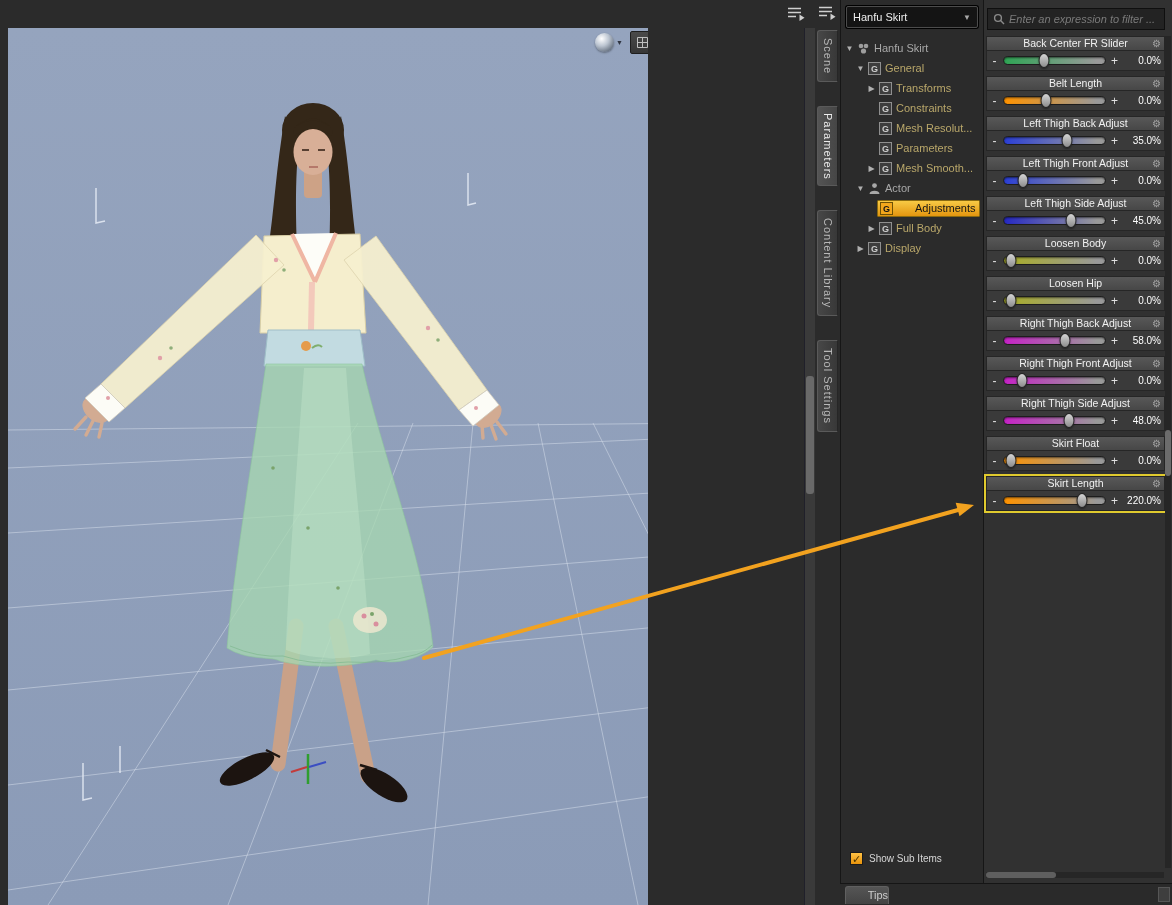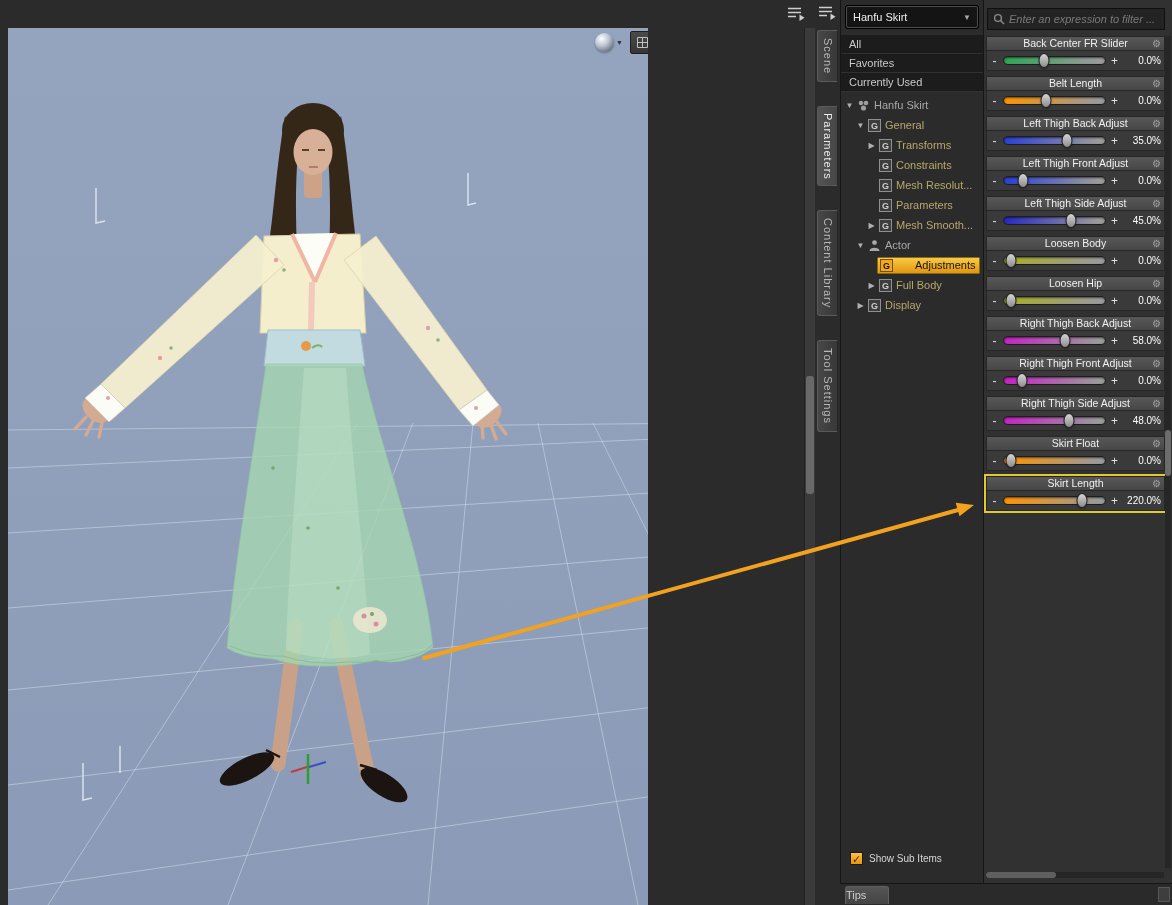--- a/index.html
+++ b/index.html
@@ -81,21 +81,21 @@
   .value { width:42px; text-align:right; color:#ffffff; font-size:10px; flex:none; cursor:text; }
   .vscroll2 { position:absolute; right:1px; top:36px; width:6px; height:832px; background:#262626; }
   .vscroll2 .h2 { position:absolute; top:394px; width:6px; height:46px; background:#6c6c6c; border-radius:3px; }
   .hscroll2 { position:absolute; left:2px; right:8px; top:872px; height:6px; background:#262626; }
   .hscroll2 .h3 { position:absolute; left:0; width:70px; height:6px; background:#5f5f5f; border-radius:3px; }
 
   
   .bottombar { position:absolute; left:840px; top:883px; width:332px; height:22px; background:#2a2a2a; border-top:1px solid #151515; }
   .tips-tab { position:absolute; left:5px; top:2px; width:44px; height:18px; background:linear-gradient(#555,#444);
     border:1px solid #606060; border-bottom:none; border-radius:3px 3px 0 0; color:#cccccc; font-size:11px;
-    text-align:left; line-height:17px; cursor:pointer; }
+    text-align:right; line-height:17px; cursor:pointer; }
   .resize-corner { position:absolute; right:2px; top:3px; width:12px; height:15px; background:#3e3e3e; border:1px solid #565656; }
 
   .annot { position:absolute; left:0; top:0; pointer-events:none; z-index:50; }
 </style>
 </head>
 <body>
 
 <div class="app">
 
   <div class="topbar">
@@ -287,25 +287,20 @@
         <div class="side-tab">Content Library</div>
         <div class="side-tab">Tool Settings</div>
       </div>
   </div>
 
   <div class="tree-col">
     <div class="tree-dd">
       <span>Hanfu Skirt</span>
       <span class="dd-caret2">▼</span>
     </div>
-    <div class="quick-filters">
-        <div class="list-row">All</div>
-        <div class="list-row">Favorites</div>
-        <div class="list-row">Currently Used</div>
-      </div>
     <div class="tree">
         <div class="tree-row" style="padding-left: 3px;">
           <span class="arrow">▼</span>
           <span class="rowbody">
             <span class="picon"><svg width="13" height="13" viewBox="0 0 13 13">
                 <circle cx="4" cy="4" r="2.3" fill="#9d9d9d"></circle>
                 <circle cx="9" cy="4" r="2.3" fill="#9d9d9d"></circle>
                 <circle cx="6.5" cy="9" r="2.6" fill="#9d9d9d"></circle>
               </svg></span>
             <span class="tlabel tone-gray">Hanfu Skirt</span>

